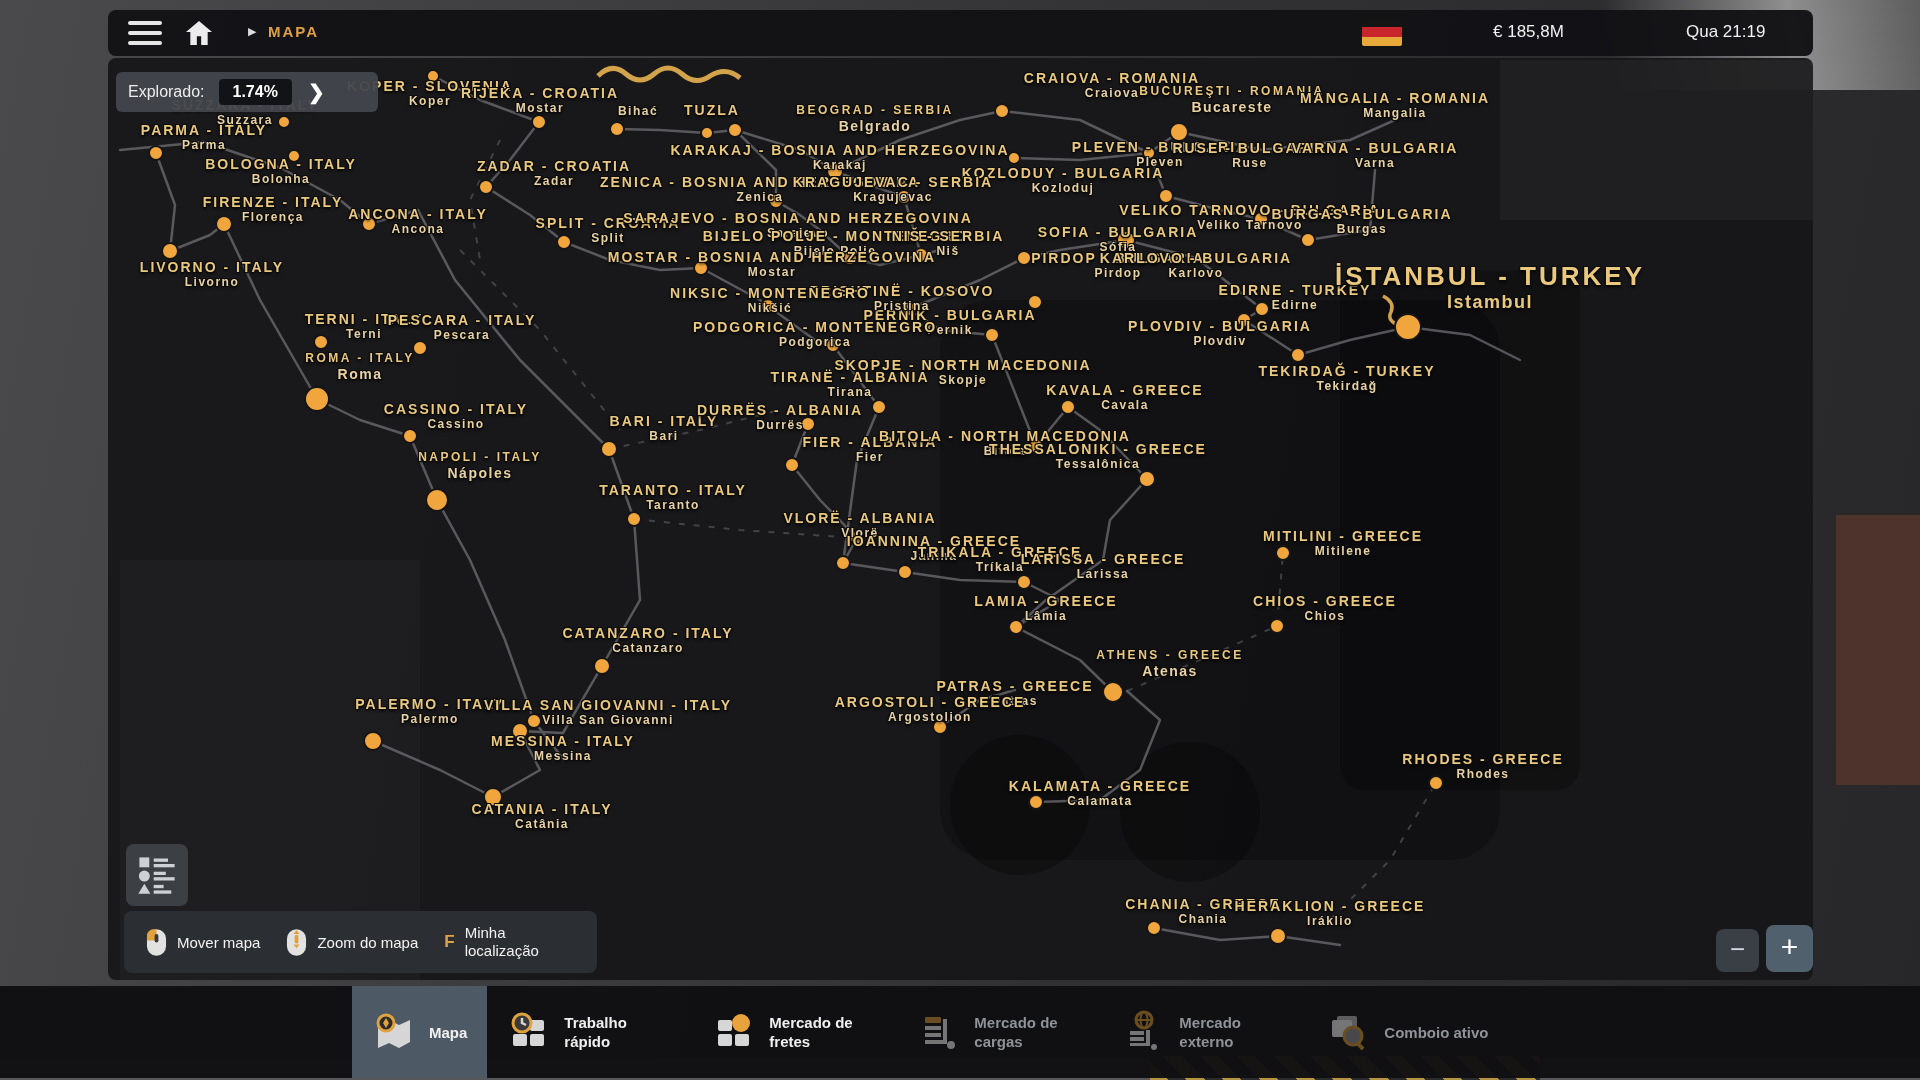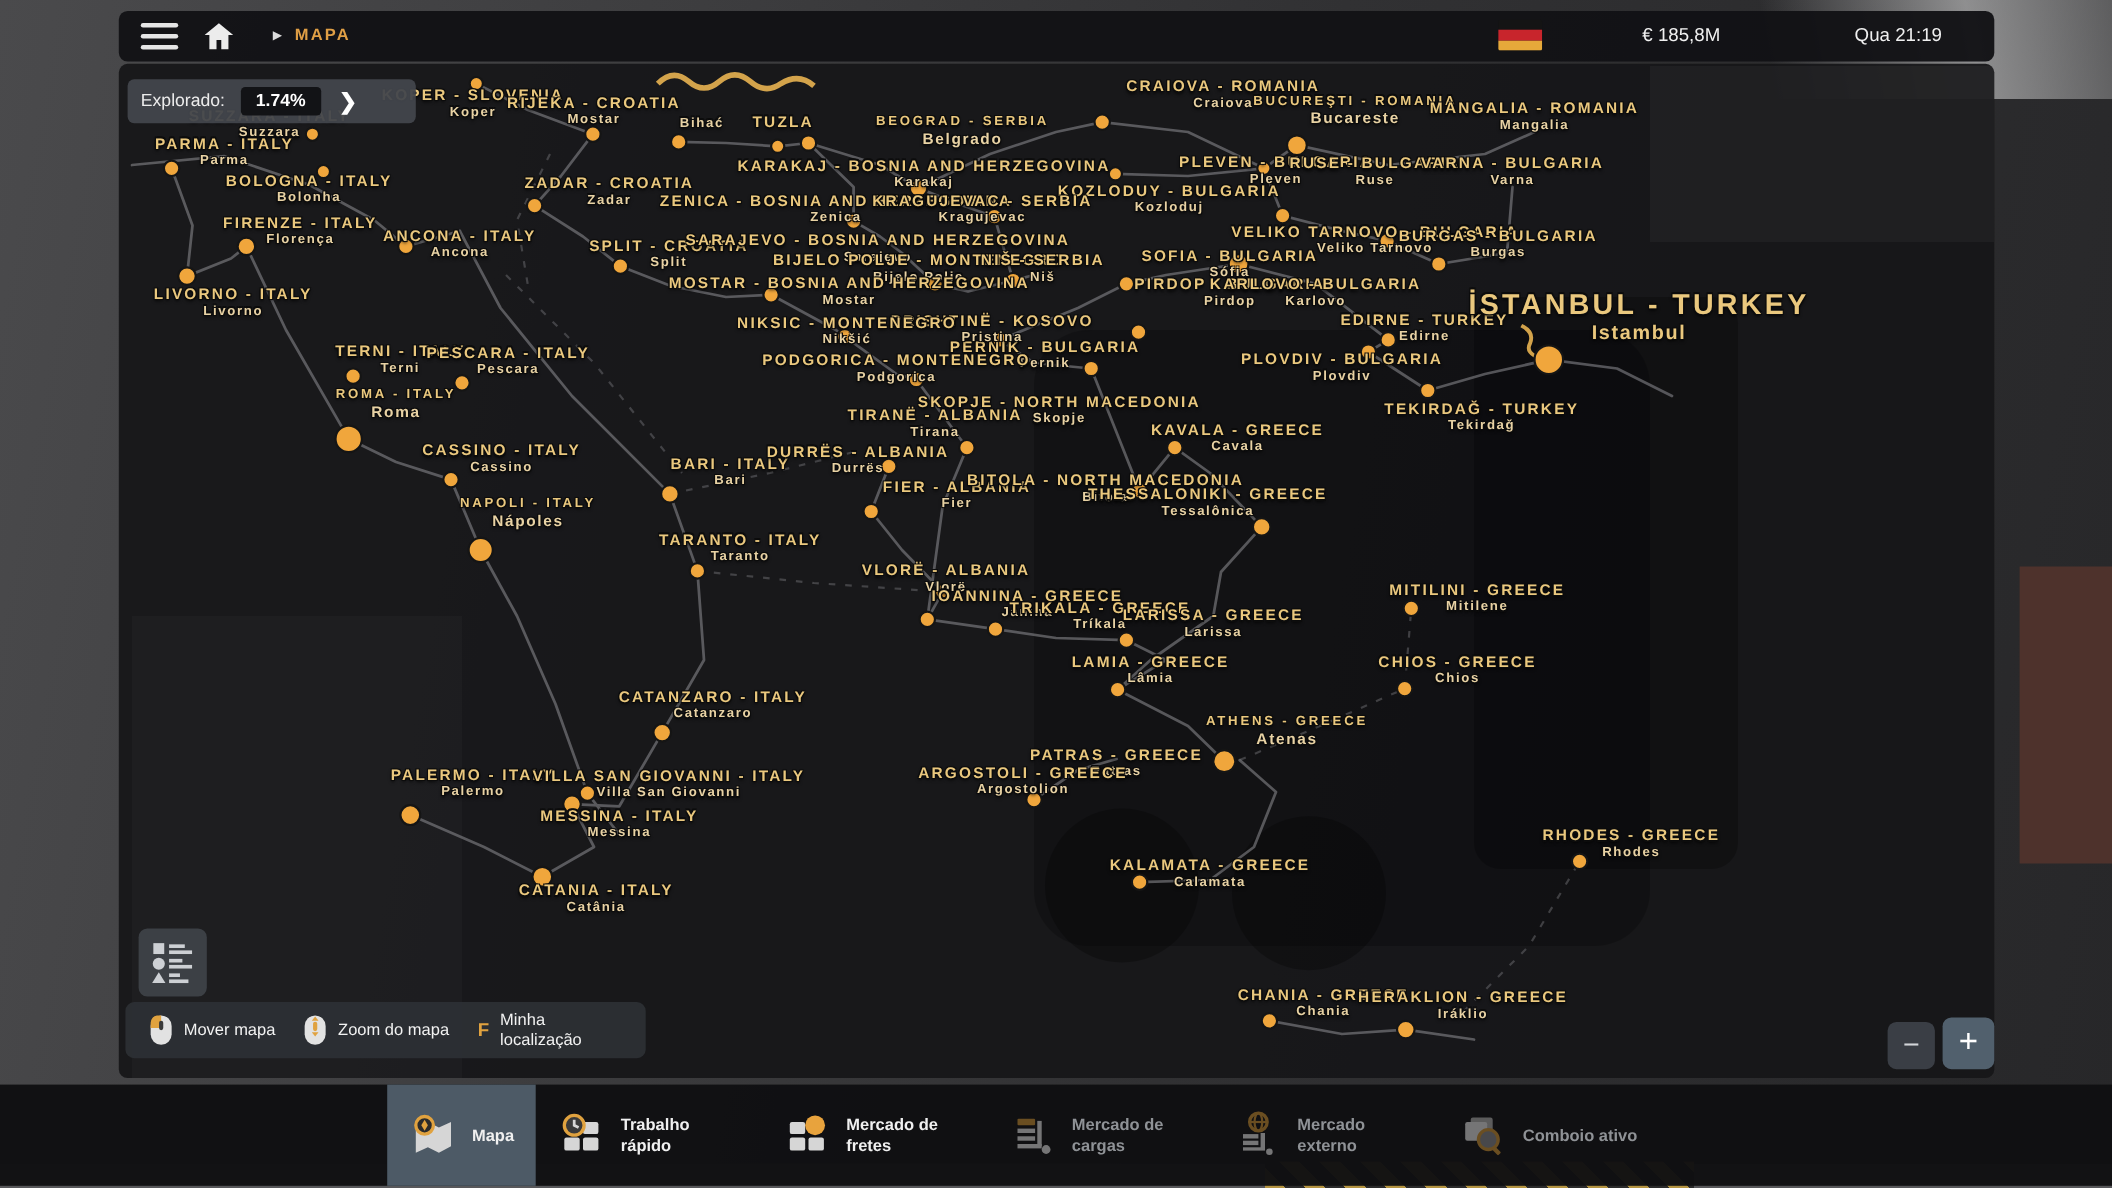--- a/index.html
+++ b/index.html
@@ -45,21 +45,21 @@
   #explored{position:absolute;left:116px;top:72px;height:40px;width:262px;background:rgba(66,70,76,.95);
     border-radius:6px;display:flex;align-items:center;padding:0 12px;box-sizing:border-box;z-index:20;}
   #explored .lab{color:#ececec;font-size:16px;}
   #explored .val{background:#121316;border-radius:4px;color:#fff;font-weight:700;font-size:16px;
     padding:4px 14px;margin-left:14px;}
   #explored .chev{color:#fff;font-size:20px;font-weight:700;margin-left:16px;cursor:pointer;}
   
   #legend-btn{position:absolute;left:126px;top:844px;width:62px;height:62px;background:rgba(62,66,72,.95);
     border-radius:8px;z-index:20;display:flex;align-items:center;justify-content:center;cursor:pointer;}
   
-  #ctrlbar{position:absolute;left:114px;top:911px;height:51px;background:rgba(46,49,54,.88);border-radius:8px;
+  #ctrlbar{position:absolute;left:124px;top:911px;height:62px;background:rgba(46,49,54,.88);border-radius:8px;
     display:flex;align-items:center;gap:26px;padding:0 22px;z-index:20;color:#f2f2f2;font-size:15px;}
   .ctrl{display:flex;align-items:center;gap:10px;}
   .ctrl .two{line-height:18px;text-align:left;}
   .keyF{color:#e0a23f;font-weight:700;font-size:17px;}
   
   #zoom-out{position:absolute;left:1716px;top:929px;width:43px;height:43px;background:#3a3e45;border-radius:8px;
     color:#d2d5d9;font-size:26px;line-height:40px;text-align:center;z-index:20;cursor:pointer;}
   #zoom-in{position:absolute;left:1766px;top:925px;width:47px;height:47px;background:#51606d;border-radius:8px;
     color:#fff;font-size:30px;line-height:44px;text-align:center;z-index:20;cursor:pointer;}
   

